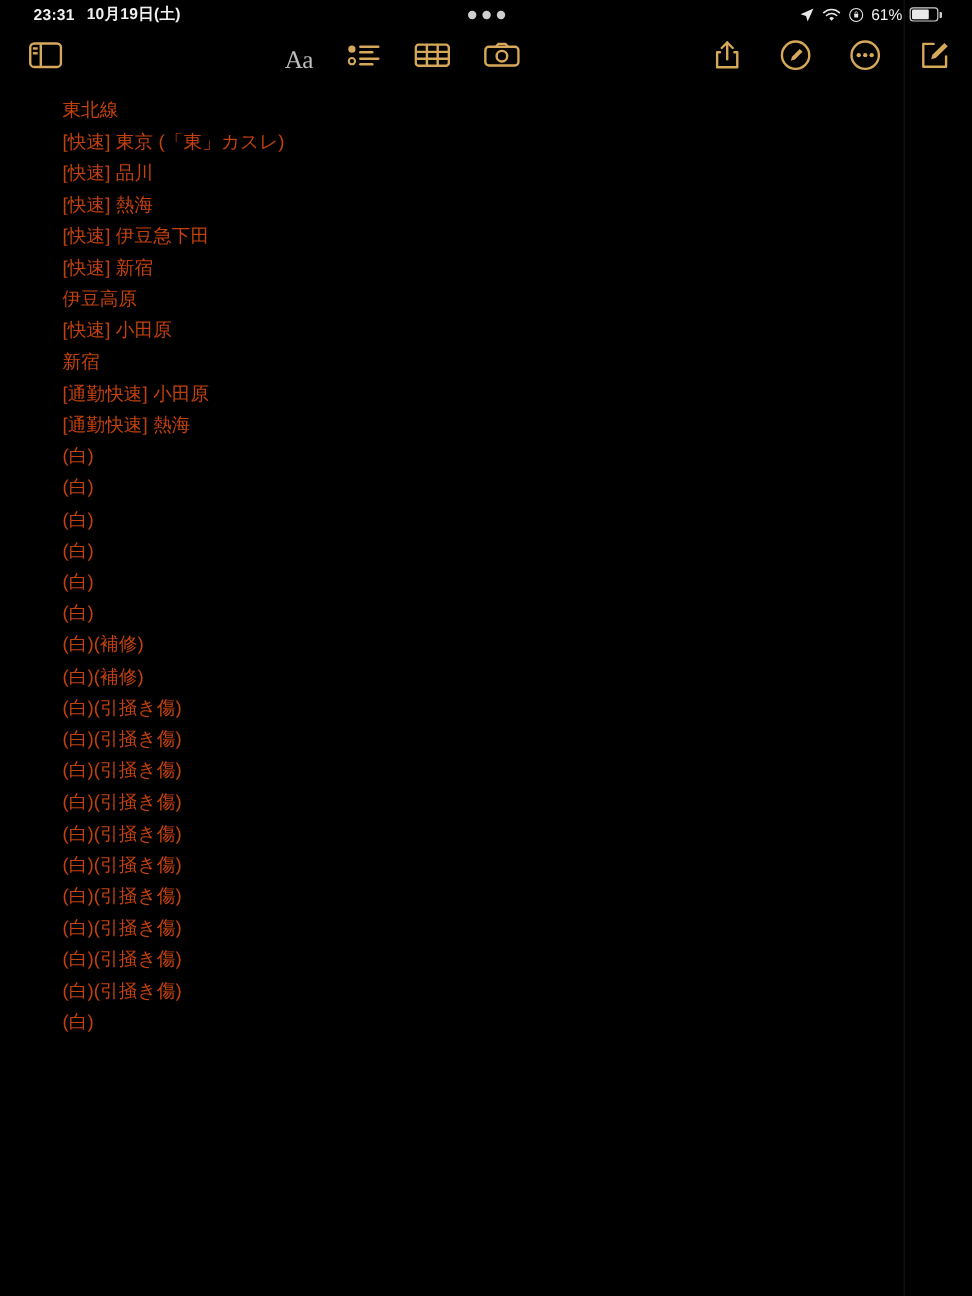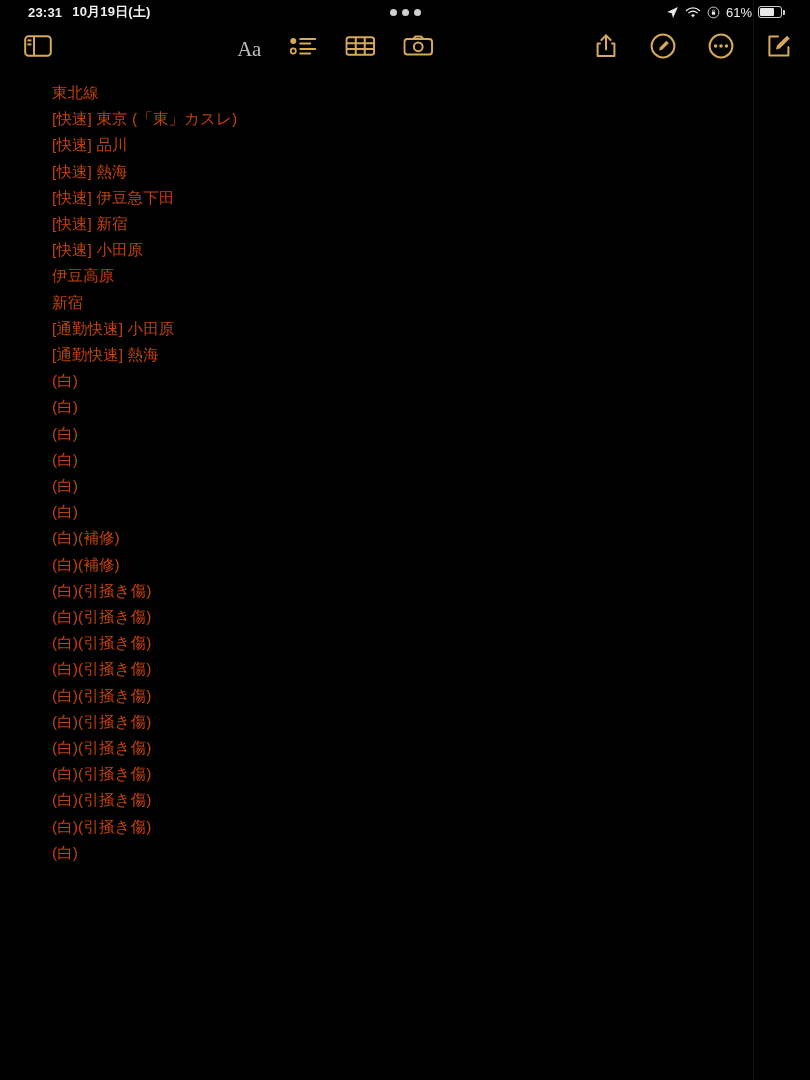--- a/index.html
+++ b/index.html
@@ -292,22 +292,22 @@
   </div>
 </div>
 
 <div class="note-body">
   <div class="note-line">東北線</div>
   <div class="note-line">[快速] 東京 (「東」カスレ)</div>
   <div class="note-line">[快速] 品川</div>
   <div class="note-line">[快速] 熱海</div>
   <div class="note-line">[快速] 伊豆急下田</div>
   <div class="note-line">[快速] 新宿</div>
+  <div class="note-line">伊豆高原</div>
   <div class="note-line">[快速] 小田原</div>
-  <div class="note-line">伊豆高原</div>
   <div class="note-line">新宿</div>
   <div class="note-line">[通勤快速] 小田原</div>
   <div class="note-line">[通勤快速] 熱海</div>
   <div class="note-line">(白)</div>
   <div class="note-line">(白)</div>
   <div class="note-line">(白)</div>
   <div class="note-line">(白)</div>
   <div class="note-line">(白)</div>
   <div class="note-line">(白)</div>
   <div class="note-line">(白)(補修)</div>

